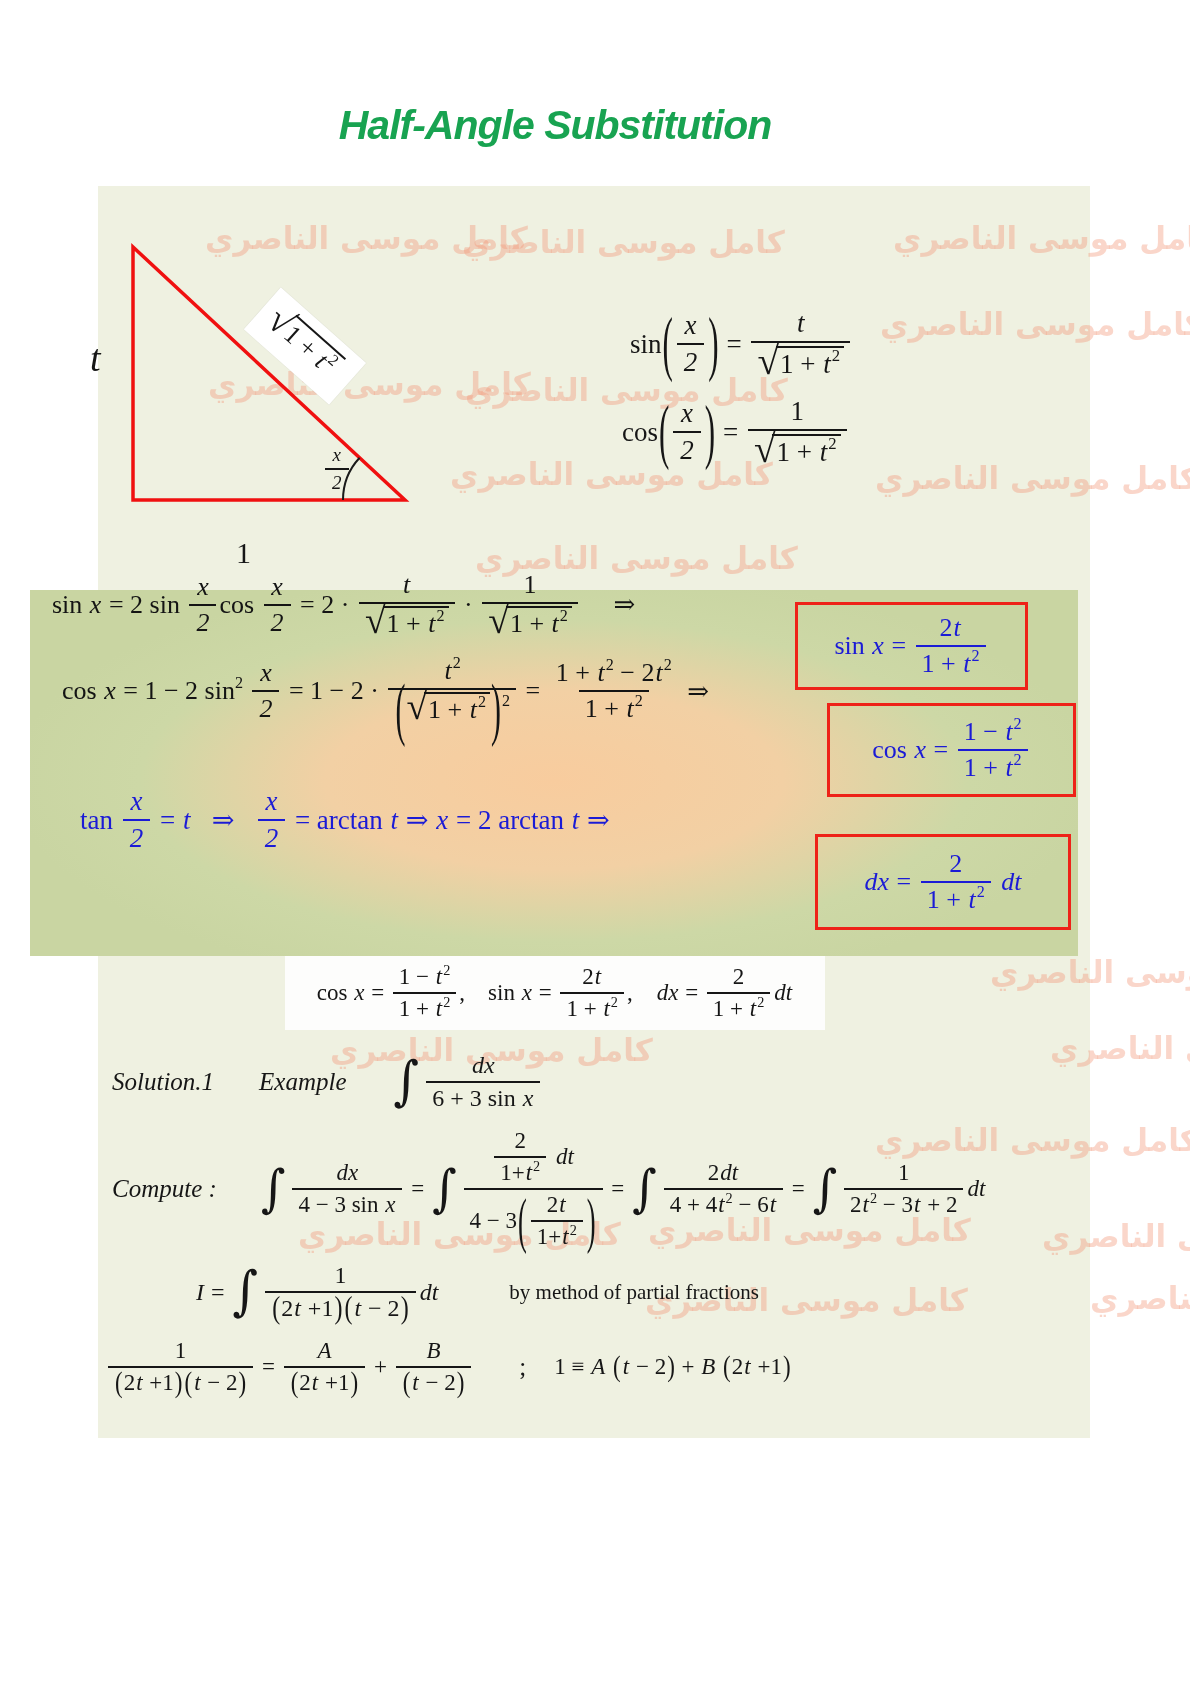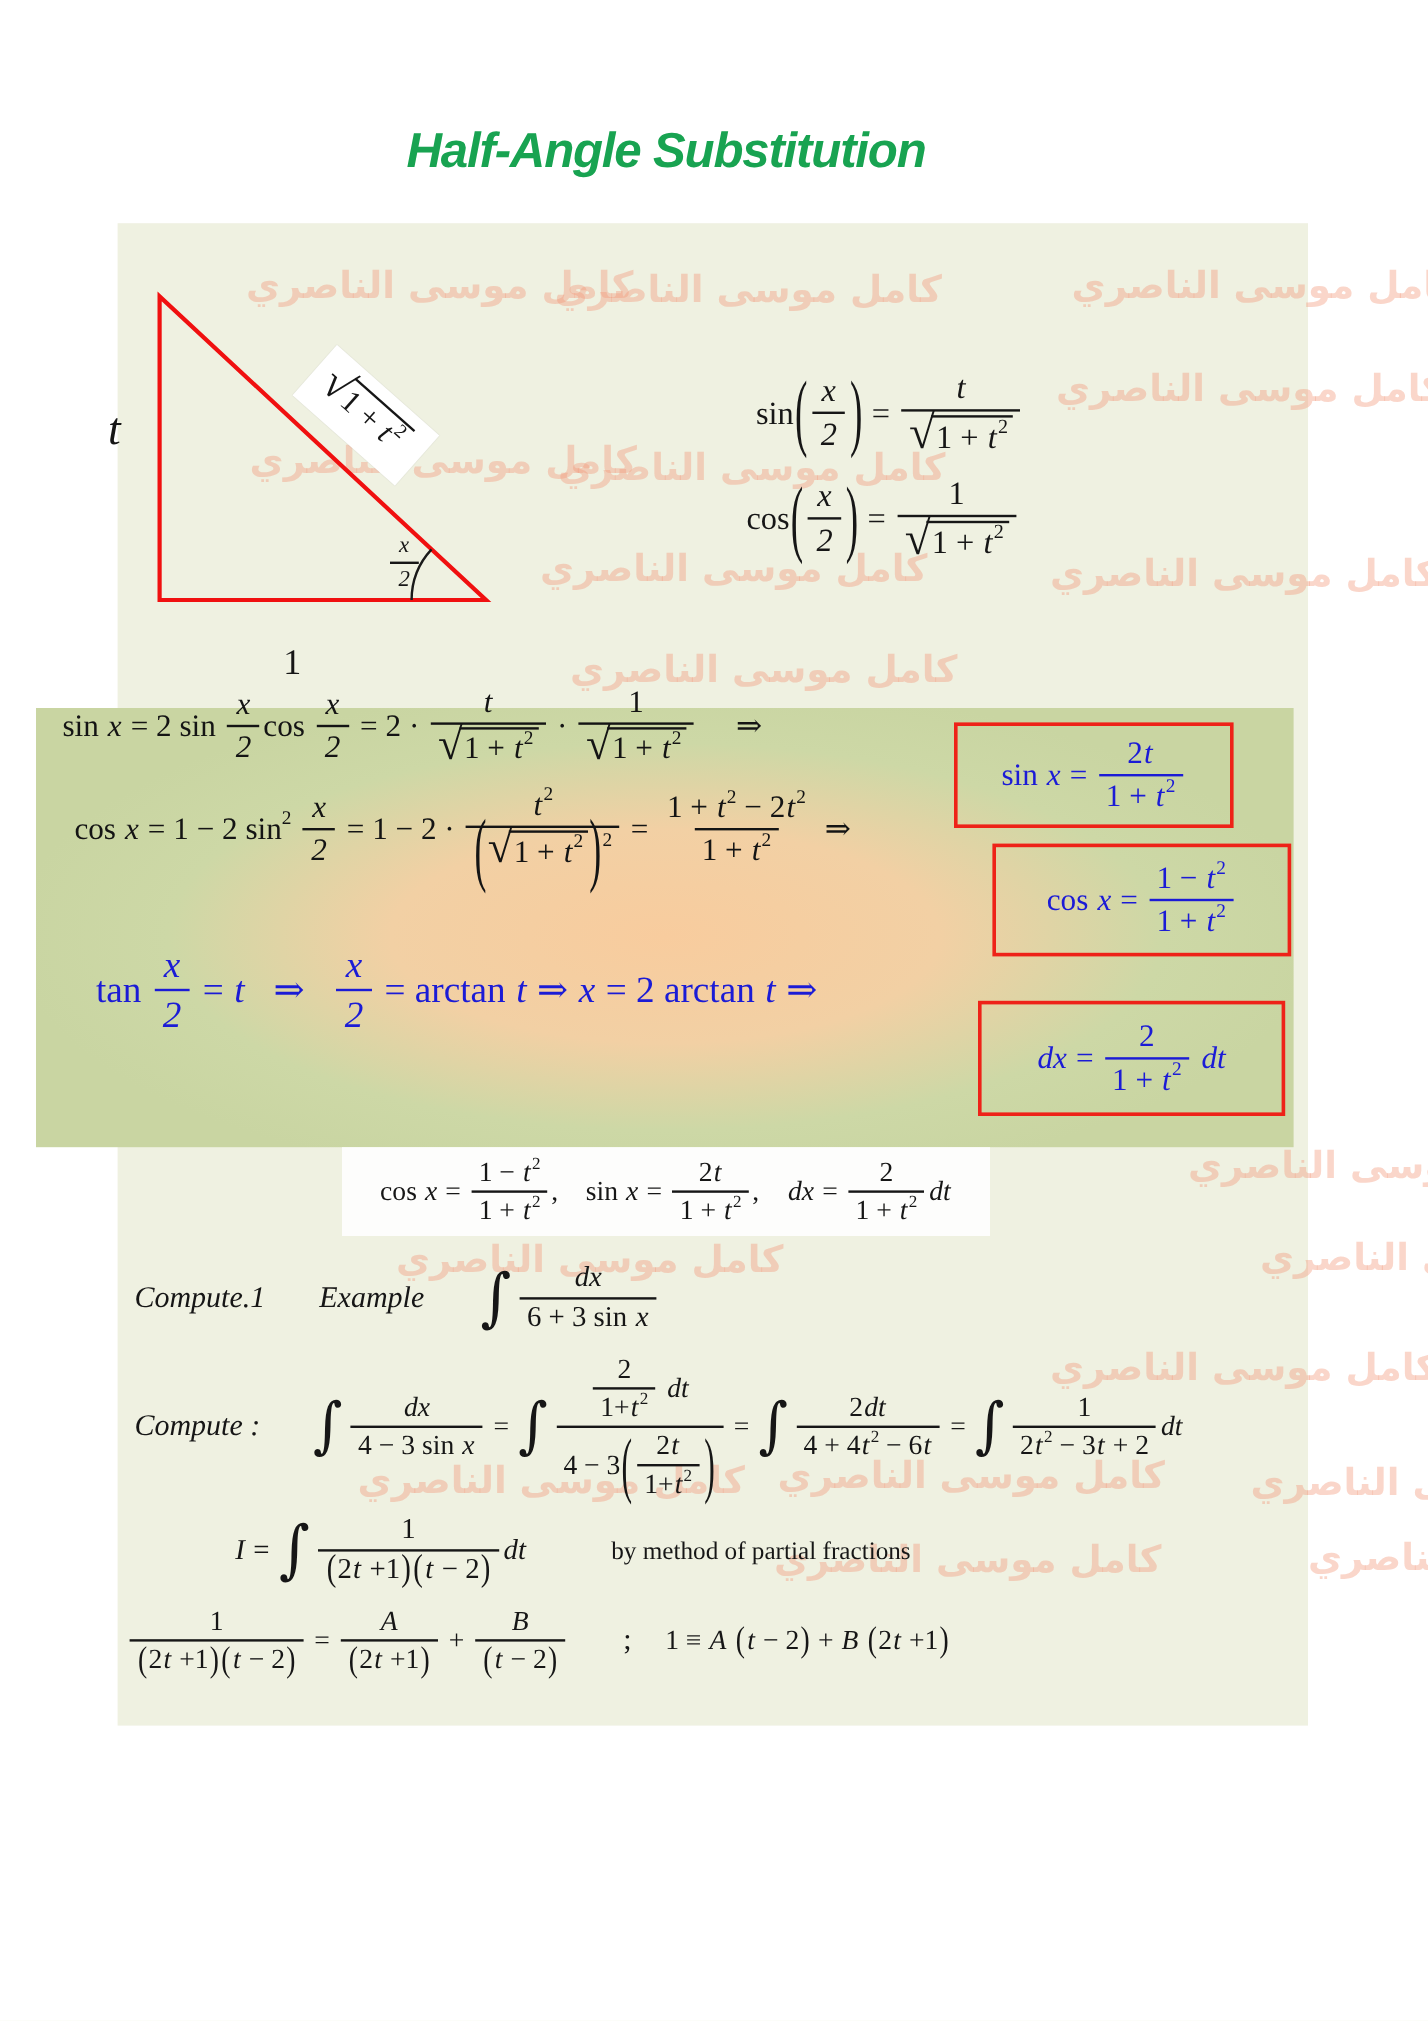--- a/index.html
+++ b/index.html
@@ -22,21 +22,21 @@
              transform:rotate(41.5deg);font-size:26px;z-index:2;box-shadow:0 0 1px rgba(0,0,0,.15);}
   .angle-label{position:absolute;left:222px;top:212px;font-size:19px;z-index:2;}
   
   .f-sin{position:absolute;left:630px;top:308px;font-size:27px;z-index:2;}
   .f-cos{position:absolute;left:622px;top:396px;font-size:27px;z-index:2;}
   
   .band{position:absolute;left:30px;top:590px;width:1048px;height:366px;z-index:2;
         background:radial-gradient(ellipse 52% 58% at 50% 52%, #f8cc9e 0%, #f2d0a4 42%, #cdd8a6 76%, #c9d5a2 100%);}
   .band-row1{position:absolute;left:22px;top:-20px;font-size:26px;color:#141414;}
   .band-row2{position:absolute;left:32px;top:66px;font-size:26px;color:#141414;}
-  .band-row3{position:absolute;left:50px;top:196px;font-size:31px;color:#1b1bd6;justify-content:center;}
+  .band-row3{position:absolute;left:50px;top:196px;font-size:27px;color:#1b1bd6;justify-content:center;}
   .rbox{position:absolute;border:3px solid #ee2218;display:flex;align-items:center;justify-content:center;}
   .rbox .math{color:#1b1bd6;}
   .box1{left:765px;top:12px;width:227px;height:82px;font-size:26px;}
   .box2{left:797px;top:113px;width:243px;height:88px;font-size:26px;}
   .box3{left:785px;top:244px;width:250px;height:90px;font-size:26px;}
   
   .summary-strip{position:absolute;left:285px;top:956px;width:540px;height:74px;background:#fdfdfc;
                  display:flex;align-items:center;justify-content:center;z-index:3;font-size:23px;}
   
   .example-row{position:absolute;left:112px;top:1052px;display:flex;align-items:center;column-gap:45px;z-index:2;font-size:24px;}
@@ -123,21 +123,21 @@
     <div class="rbox box3">
       <span class="math"><span class="mi">dx</span><span class="mrm"> = </span><span class="mfrac"><span class="mnum"><span class="mrm">2</span></span><span class="mden"><span class="mrm">1 + </span><span class="mi">t</span><span class="msup">2</span></span></span><span class="mrm"> </span><span class="mi">dt</span></span>
     </div>
   </div>
 
   <div class="summary-strip">
     <span class="math"><span class="mrm">cos </span><span class="mi">x</span><span class="mrm"> = </span><span class="mfrac"><span class="mnum"><span class="mrm">1 − </span><span class="mi">t</span><span class="msup">2</span></span><span class="mden"><span class="mrm">1 + </span><span class="mi">t</span><span class="msup">2</span></span></span><span class="mrm">,    sin </span><span class="mi">x</span><span class="mrm"> = </span><span class="mfrac"><span class="mnum"><span class="mrm">2</span><span class="mi">t</span></span><span class="mden"><span class="mrm">1 + </span><span class="mi">t</span><span class="msup">2</span></span></span><span class="mrm">,    </span><span class="mi">dx</span><span class="mrm"> = </span><span class="mfrac"><span class="mnum"><span class="mrm">2</span></span><span class="mden"><span class="mrm">1 + </span><span class="mi">t</span><span class="msup">2</span></span></span><span class="mi">dt</span></span>
   </div>
 
   <div class="example-row">
-    <span class="ex-label">Compute.1</span>
+    <span class="ex-label">Solution.1</span>
     <span class="ex-label">Example</span>
     <span class="math"><span class="mint">∫</span><span class="mfrac"><span class="mnum"><span class="mi">dx</span></span><span class="mden"><span class="mrm">6 + 3 sin </span><span class="mi">x</span></span></span></span>
   </div>
 
 
   <div class="solution-row">
     <span class="sol-label">Compute :</span>
     <span class="math"><span class="mint">∫</span><span class="mfrac"><span class="mnum"><span class="mi">dx</span></span><span class="mden"><span class="mrm">4 − 3 sin </span><span class="mi">x</span></span></span><span class="mrm"> = </span><span class="mint">∫</span><span class="mfrac"><span class="mnum"><span class="mfrac"><span class="mnum"><span class="mrm">2</span></span><span class="mden"><span class="mrm">1+</span><span class="mi">t</span><span class="msup">2</span></span></span><span class="mrm"> </span><span class="mi">dt</span></span><span class="mden"><span class="mrm">4 − 3</span><span class="mpar big"><span class="mpo">(</span><span class="mpb"><span class="mfrac"><span class="mnum"><span class="mrm">2</span><span class="mi">t</span></span><span class="mden"><span class="mrm">1+</span><span class="mi">t</span><span class="msup">2</span></span></span></span><span class="mpc">)</span></span></span></span><span class="mrm"> = </span><span class="mint">∫</span><span class="mfrac"><span class="mnum"><span class="mrm">2</span><span class="mi">dt</span></span><span class="mden"><span class="mrm">4 + 4</span><span class="mi">t</span><span class="msup">2</span><span class="mrm"> − 6</span><span class="mi">t</span></span></span><span class="mrm"> = </span><span class="mint">∫</span><span class="mfrac"><span class="mnum"><span class="mrm">1</span></span><span class="mden"><span class="mrm">2</span><span class="mi">t</span><span class="msup">2</span><span class="mrm"> − 3</span><span class="mi">t</span><span class="mrm"> + 2</span></span></span><span class="mi">dt</span></span>
   </div>
 

